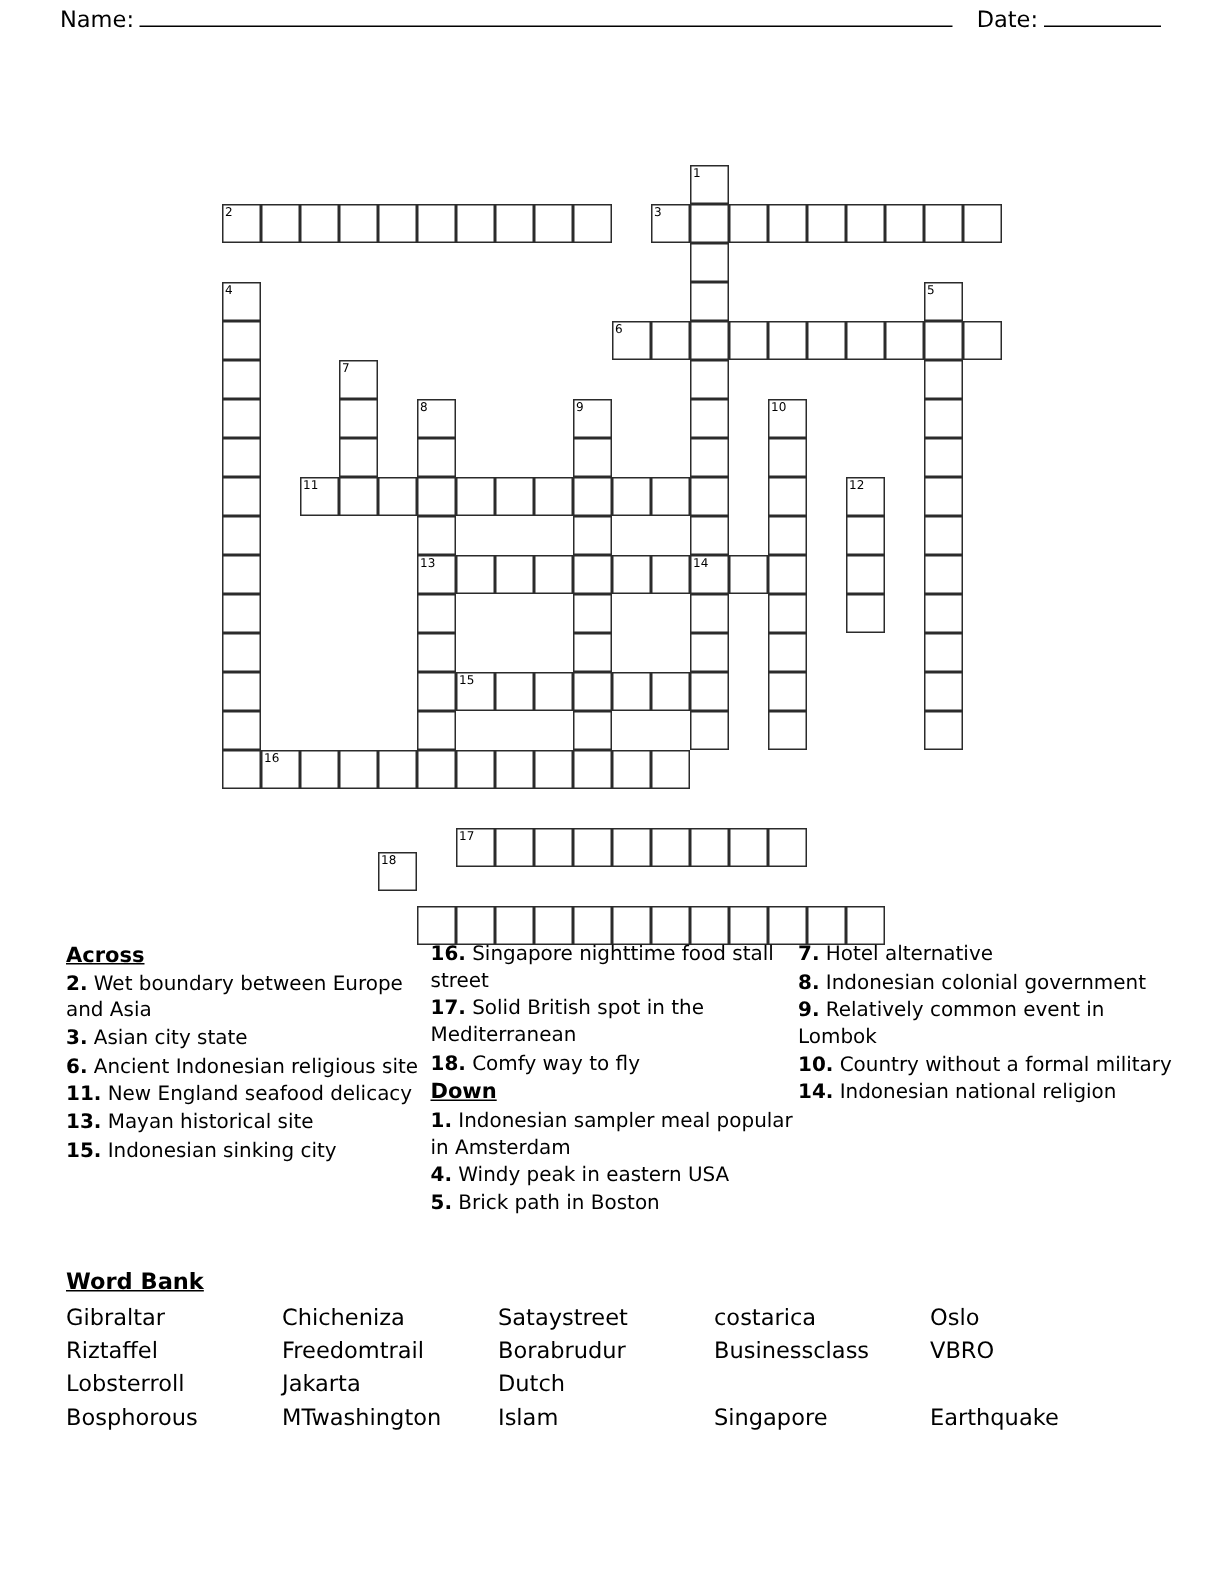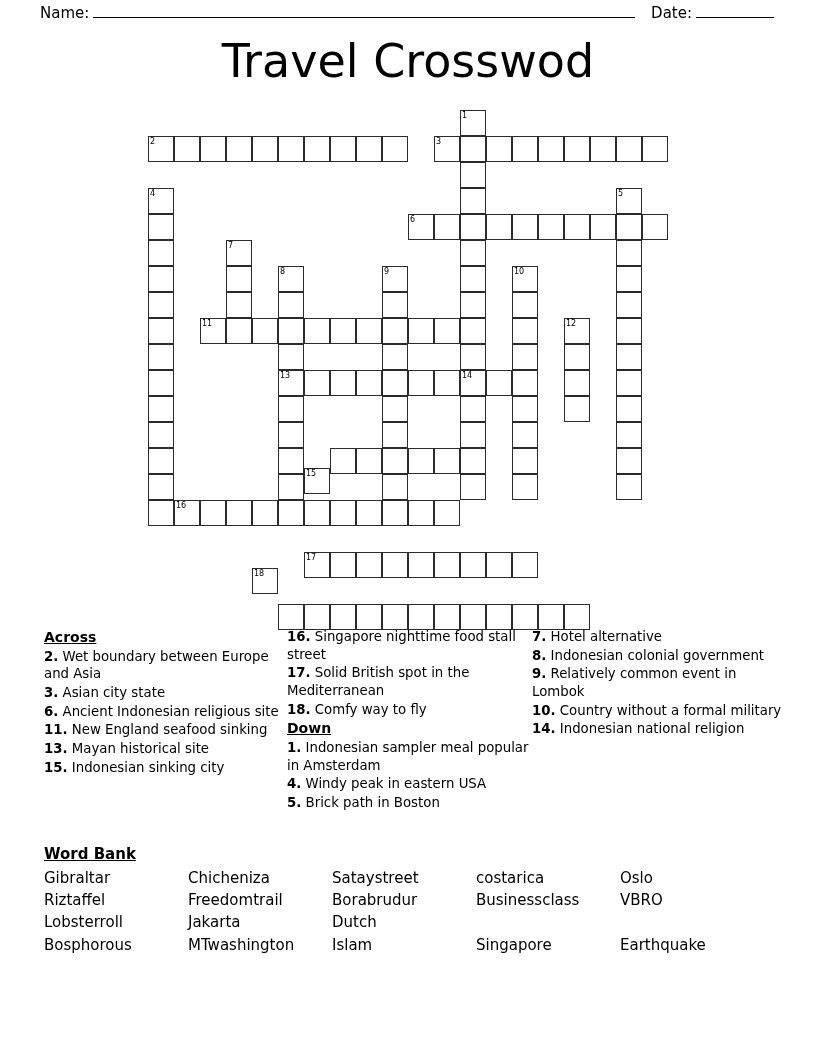--- a/index.html
+++ b/index.html
@@ -76,21 +76,20 @@
 <div class="page">
 
   <div class="nameline">
     <span class="nl-label">Name:</span>
     <span class="nl-rule"></span>
     <span class="nl-gap"></span>
     <span class="nl-label">Date:</span>
     <span class="nl-rule short"></span>
   </div>
 
-  <div class="title">Travel Crosswod</div>
 
   <div id="grid">
       <div class="cell" style="left: 460px; top: 110px;">
         <span class="num">1</span>
       </div>
       <div class="cell" style="left: 148px; top: 136px;">
         <span class="num">2</span>
       </div>
       <div class="cell" style="left: 174px; top: 136px;"></div>
       <div class="cell" style="left: 200px; top: 136px;"></div>
@@ -210,21 +209,21 @@
       <div class="cell" style="left: 564px; top: 396px;"></div>
       <div class="cell" style="left: 616px; top: 396px;"></div>
       <div class="cell" style="left: 148px; top: 422px;"></div>
       <div class="cell" style="left: 278px; top: 422px;"></div>
       <div class="cell" style="left: 382px; top: 422px;"></div>
       <div class="cell" style="left: 460px; top: 422px;"></div>
       <div class="cell" style="left: 512px; top: 422px;"></div>
       <div class="cell" style="left: 616px; top: 422px;"></div>
       <div class="cell" style="left: 148px; top: 448px;"></div>
       <div class="cell" style="left: 278px; top: 448px;"></div>
-      <div class="cell" style="left: 304px; top: 468px;">
+      <div class="cell" style="left: 304px; top: 448px;">
         <span class="num">15</span>
       </div>
       <div class="cell" style="left: 330px; top: 448px;"></div>
       <div class="cell" style="left: 356px; top: 448px;"></div>
       <div class="cell" style="left: 382px; top: 448px;"></div>
       <div class="cell" style="left: 408px; top: 448px;"></div>
       <div class="cell" style="left: 434px; top: 448px;"></div>
       <div class="cell" style="left: 460px; top: 448px;"></div>
       <div class="cell" style="left: 512px; top: 448px;"></div>
       <div class="cell" style="left: 616px; top: 448px;"></div>
@@ -275,21 +274,21 @@
       <div class="cell" style="left: 538px; top: 604px;"></div>
       <div class="cell" style="left: 564px; top: 604px;"></div>
     </div>
 
   <div class="cluecols">
     <div class="cluecol c1" id="cluecol-1">
         <div class="sec-head">Across</div>
         <div class="clue"><b>2.</b><span> Wet boundary between Europe and Asia</span></div>
         <div class="clue"><b>3.</b><span> Asian city state</span></div>
         <div class="clue"><b>6.</b><span> Ancient Indonesian religious site</span></div>
-        <div class="clue"><b>11.</b><span> New England seafood sinking</span></div>
+        <div class="clue"><b>11.</b><span> New England seafood delicacy</span></div>
         <div class="clue"><b>13.</b><span> Mayan historical site</span></div>
         <div class="clue"><b>15.</b><span> Indonesian sinking city</span></div>
       </div>
     <div class="cluecol c2" id="cluecol-2">
         <div class="clue"><b>16.</b><span> Singapore nighttime food stall street</span></div>
         <div class="clue"><b>17.</b><span> Solid British spot in the Mediterranean</span></div>
         <div class="clue"><b>18.</b><span> Comfy way to fly</span></div>
         <div class="sec-head">Down</div>
         <div class="clue"><b>1.</b><span> Indonesian sampler meal popular in Amsterdam</span></div>
         <div class="clue"><b>4.</b><span> Windy peak in eastern USA</span></div>

